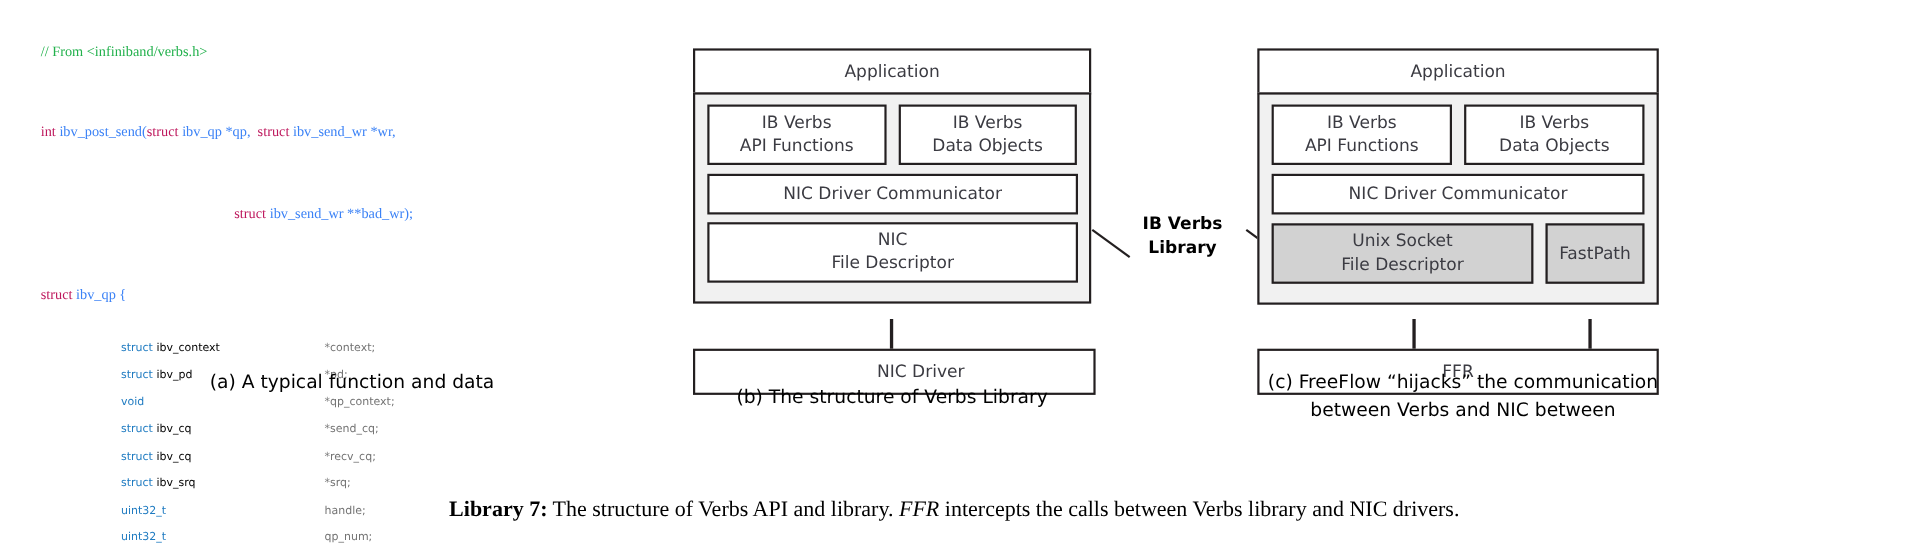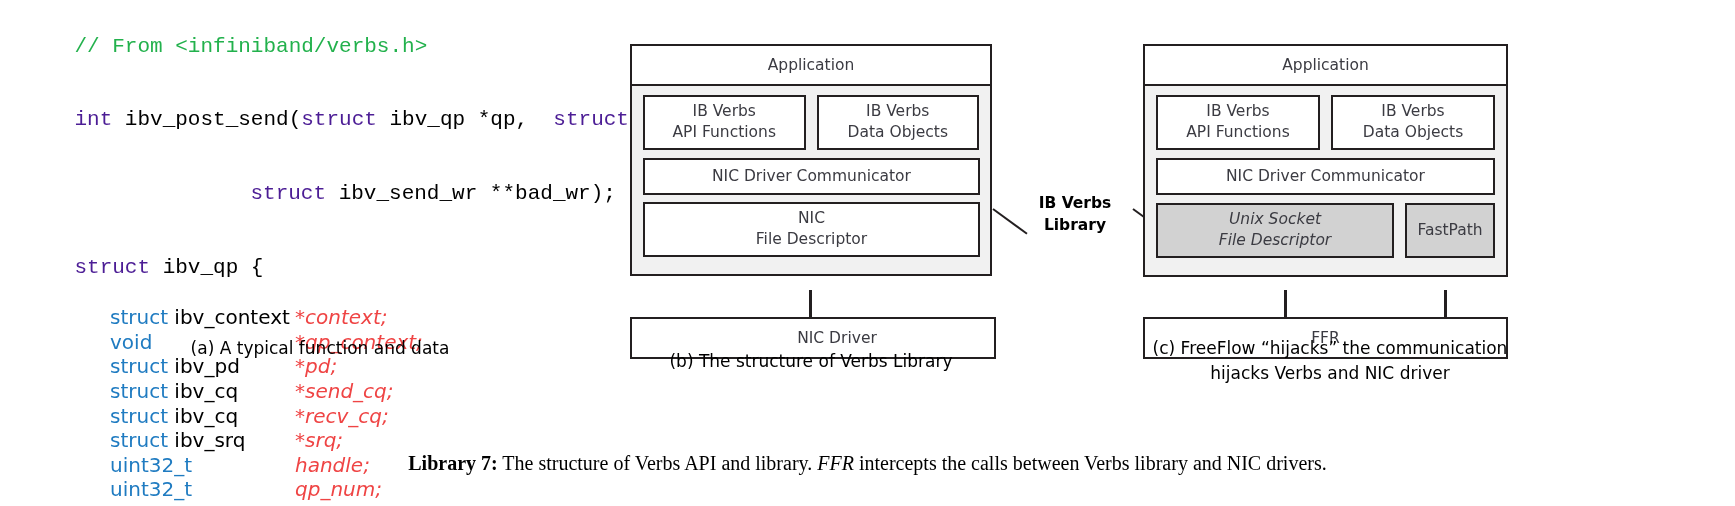--- a/index.html
+++ b/index.html
@@ -17,40 +17,40 @@
   }
 
   
   #panel-a {
     position: absolute;
     left: 24px;
     top: 10px;
     width: 580px;
     height: 330px;
   }
-  .kw   { color: #4c1d95; margin-top: 22px; }
+  .kw   { color: #be185d; margin-top: 22px; }
   .cmt  { color: #22B14C; }
-  .pln  { color: #000000; }
+  .pln  { color: #3b82f6; }
   .code-row {
     display: block;
     white-space: pre;
-    font-family: Liberation Mono, monospace;
-    font-size: 21px;
+    font-family: Liberation Serif, serif;
+    font-size: 13px;
     line-height: 24.6px;
   }
   .field-row {
     display: flex;
     line-height: 24.6px;
-    font-size: 20px;
+    font-size: 10px;
     font-family: "DejaVu Sans", sans-serif;
   }
   .field-indent { width: 86px; flex: none; }
   .field-type   { width: 185px; flex: none; color: #1F7BC1; white-space: pre; }
   .field-type .nm { color: #000000; }
-  .field-name   { color: #ef4444; white-space: pre; font-style: italic; }
+  .field-name   { color: #737373; white-space: pre; }
 
   
   .stack {
     position: absolute;
     box-sizing: border-box;
   }
   .boxrow {
     display: flex;
     gap: 11px;
   }
@@ -154,27 +154,27 @@
   </div>
 
   <div id="field-list">
       <div class="field-row">
         <span class="field-indent"></span>
         <span class="field-type">struct<span class="nm"> ibv_context</span></span>
         <span class="field-name">*context;</span>
       </div>
       <div class="field-row">
         <span class="field-indent"></span>
+        <span class="field-type">struct<span class="nm"> ibv_pd</span></span>
+        <span class="field-name">*pd;</span>
+      </div>
+      <div class="field-row">
+        <span class="field-indent"></span>
         <span class="field-type">void</span>
         <span class="field-name">*qp_context;</span>
-      </div>
-      <div class="field-row">
-        <span class="field-indent"></span>
-        <span class="field-type">struct<span class="nm"> ibv_pd</span></span>
-        <span class="field-name">*pd;</span>
       </div>
       <div class="field-row">
         <span class="field-indent"></span>
         <span class="field-type">struct<span class="nm"> ibv_cq</span></span>
         <span class="field-name">*send_cq;</span>
       </div>
       <div class="field-row">
         <span class="field-indent"></span>
         <span class="field-type">struct<span class="nm"> ibv_cq</span></span>
         <span class="field-name">*recv_cq;</span>
@@ -270,38 +270,38 @@
         <span>IB Verbs</span>
         <span>Data Objects</span>
       </div>
     </div>
 
     <div class="dbox" style="width:339px;height:37px;margin-top:8px;">
       <span>NIC Driver Communicator</span>
     </div>
 
     <div class="boxrow" style="margin-top:8px;">
-      <div class="dbox shaded" style="width:238px;height:55px;font-style:italic;">
+      <div class="dbox shaded" style="width:238px;height:55px;">
         <span>Unix Socket</span>
         <span>File Descriptor</span>
       </div>
       <div class="dbox shaded" style="width:90px;height:55px;">
         <span>FastPath</span>
       </div>
     </div>
   </div>
 
   <div class="connector" style="left:141px; top:246px; height:30px;"></div>
   <div class="connector" style="left:301px; top:246px; height:30px;"></div>
 
   <div class="dbox" style="height:42px;width:365px;position:absolute;top:273px;left:0;">
     <span>FFR</span>
   </div>
 </div>
 
 <div class="caption" id="caption-c">
   <div>(c) FreeFlow “hijacks” the communication</div>
-  <div>hijacks Verbs and NIC driver</div>
+  <div>between Verbs and NIC between</div>
 </div>
 
 <div id="figure-caption">
   <b>Library 7:</b><span> The structure of Verbs API and library. </span><i>FFR</i><span> intercepts the calls between Verbs library and NIC drivers.</span>
 </div>
 
 </body></html>

